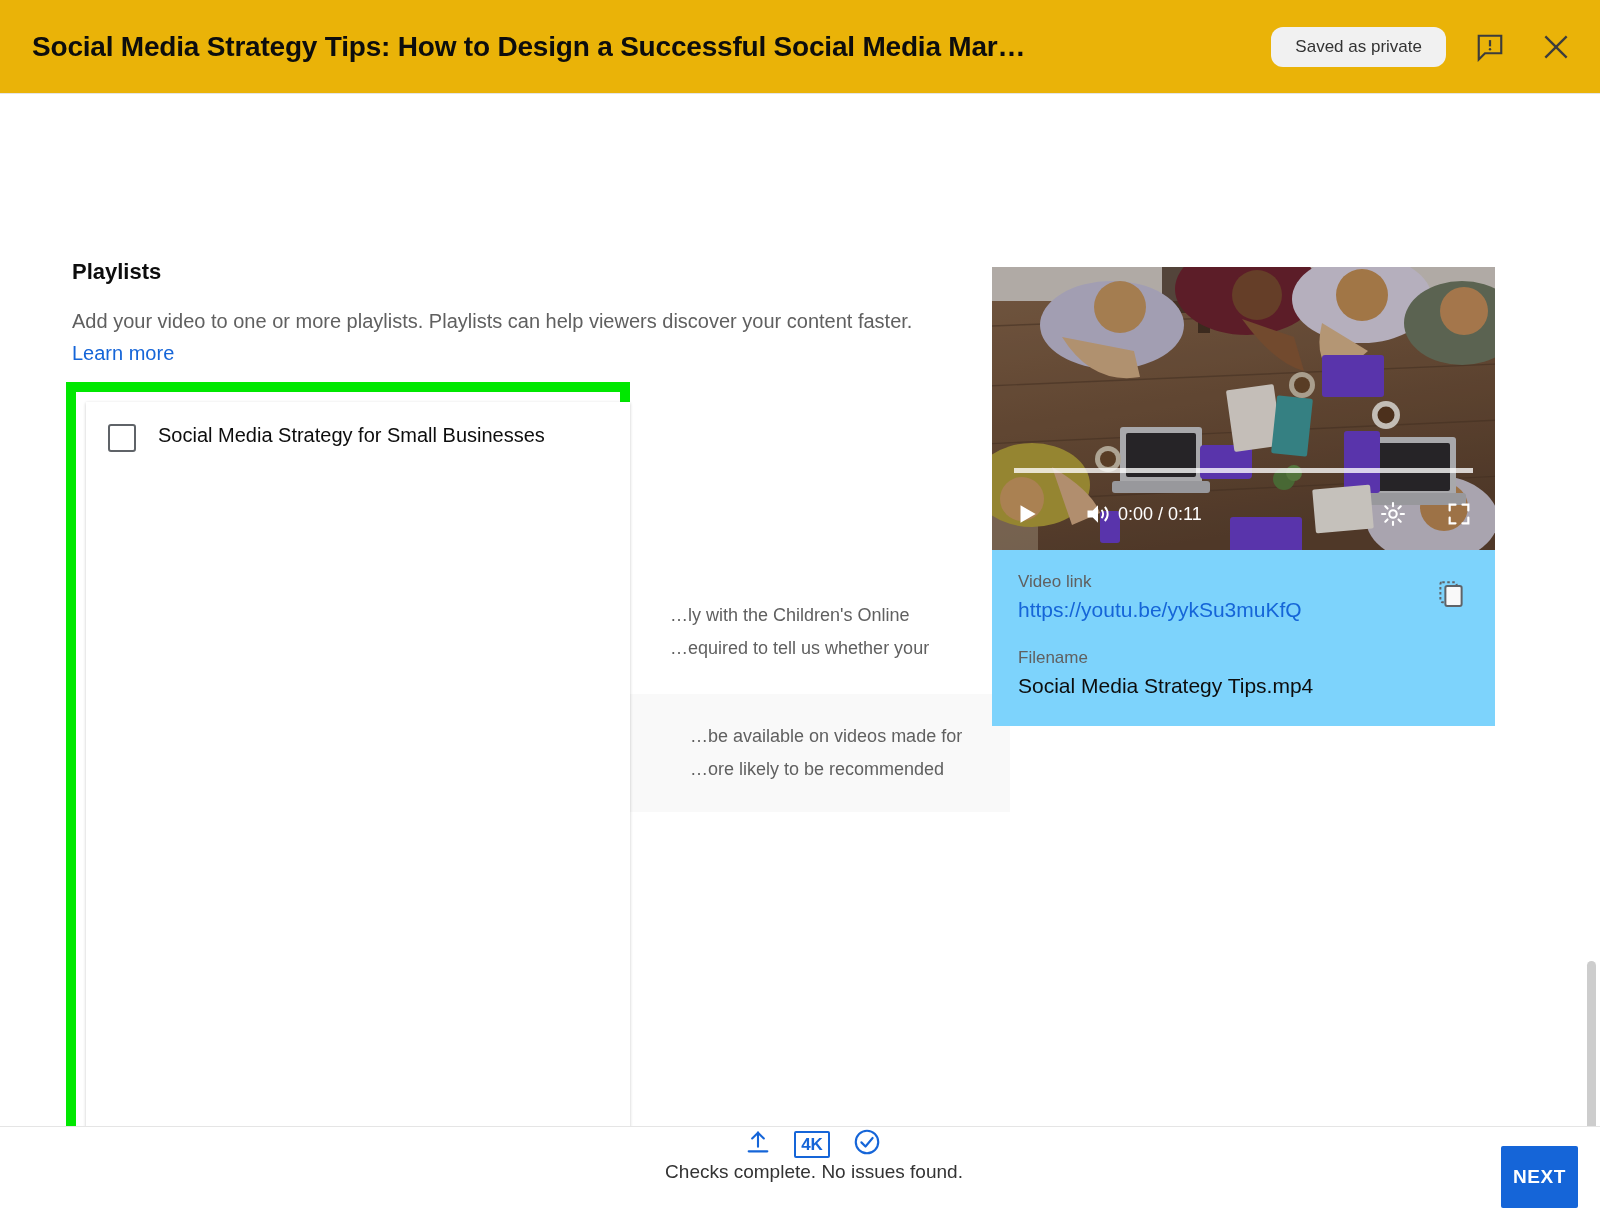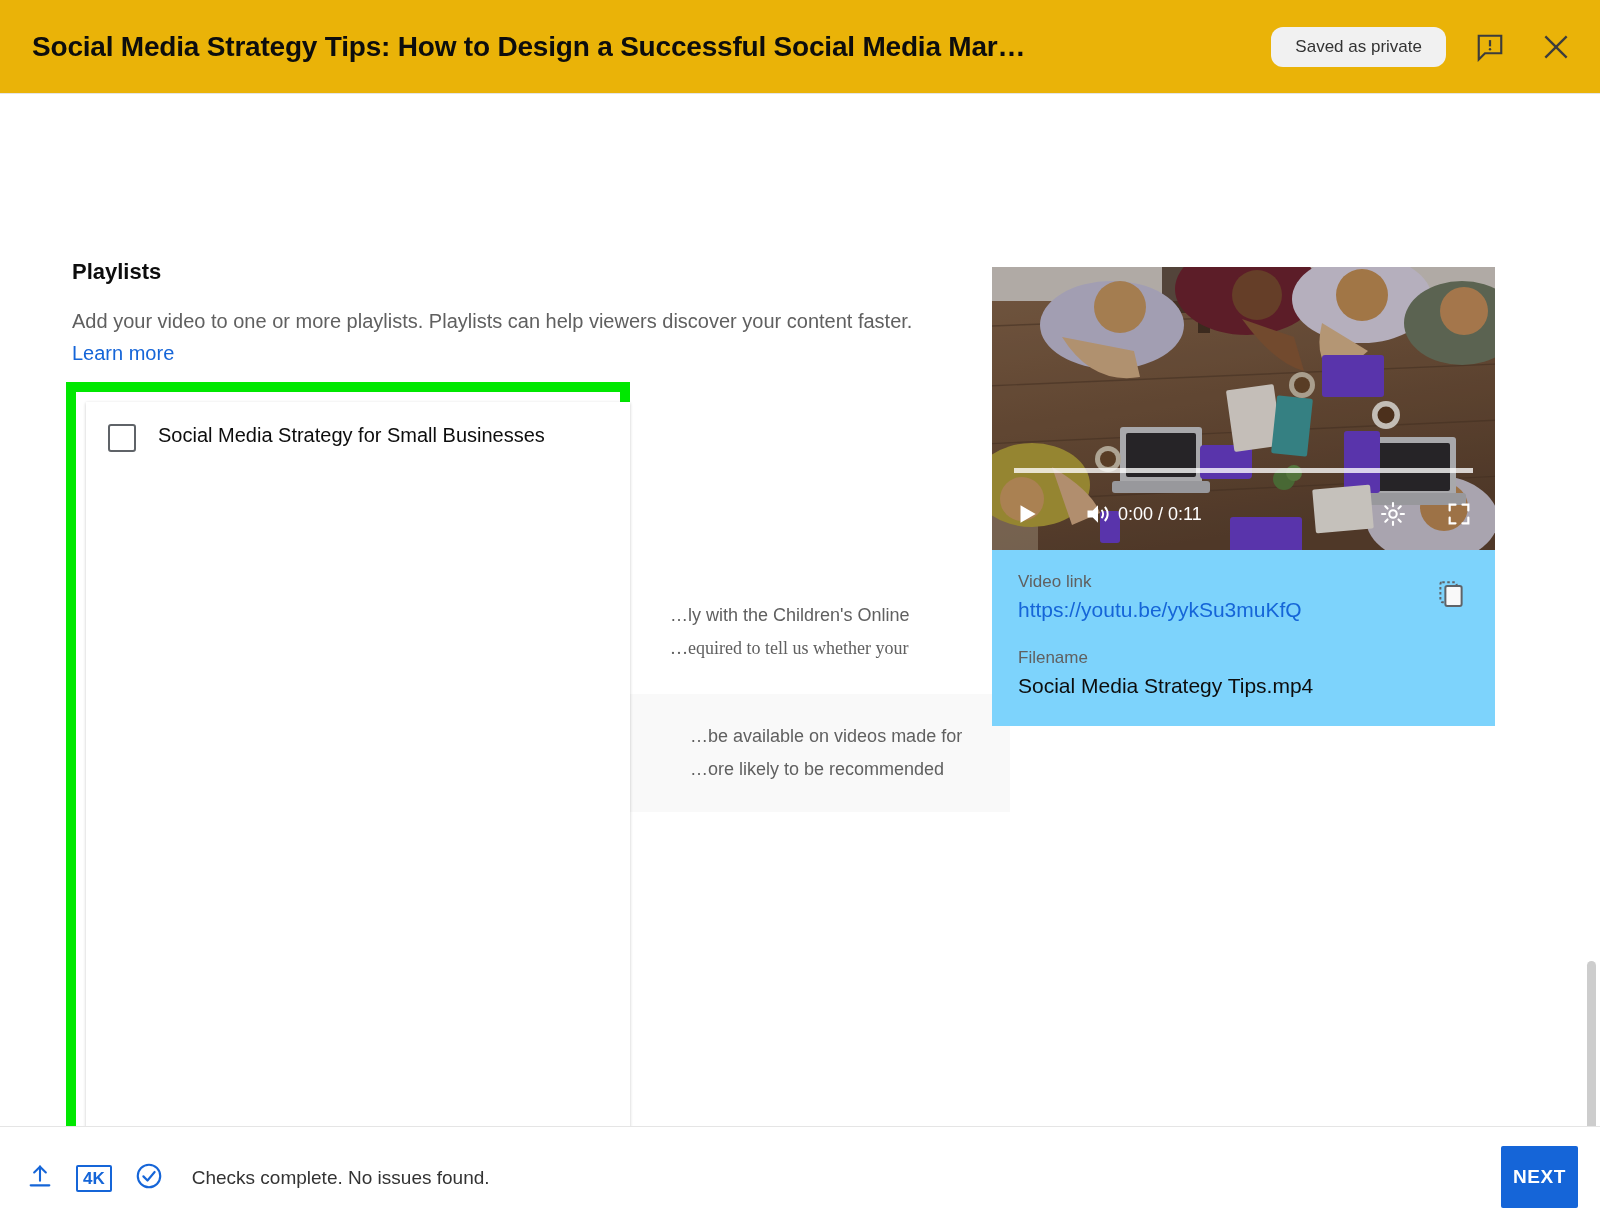--- a/index.html
+++ b/index.html
@@ -253,21 +253,21 @@
     border-radius: 5px;
     cursor: pointer;
   }
 
   
   .footer {
     position: absolute; left: 0; bottom: 0;
     width: 1600px; height: 103px;
     background: #ffffff;
     border-top: 1px solid #e5e5e5;
-    display: flex; align-items: center;
+    display: flex; align-items: center; flex-direction: column;
   }
   .footer-icons { display: flex; align-items: center; margin-left: 26px; gap: 22px; }
   .badge-4k {
     border: 2px solid #1565d8;
     color: #1565d8;
     font-size: 17px; font-weight: bold;
     padding: 2px 5px;
     line-height: 19px;
     border-radius: 2px;
   }
@@ -318,21 +318,21 @@
       <div class="section-desc">
         <span>Add your video to one or more playlists. Playlists can help viewers discover your content faster.</span>
         <span class="link">Learn more</span>
       </div>
 
       <div class="bg-text coppa-text">
         <div style="text-align:right; width:860px;">
           <span style="display:inline-block; text-align:left; width:310px;">…ly with the Children's Online</span>
         </div>
         <div style="text-align:right; width:860px;">
-          <span style="display:inline-block; text-align:left; width:310px;font-family:Liberation Serif, serif;">…equired to tell us whether your</span>
+          <span style="display:inline-block; text-align:left; width:310px;">…equired to tell us whether your</span>
         </div>
       </div>
 
       <div class="grey-box">
         <div class="grey-box-inner" style="width:890px;">
           <div style="text-align:right;">
             <span style="display:inline-block; text-align:left; width:320px;">…be available on videos made for</span>
           </div>
           <div style="text-align:right;">
             <span style="display:inline-block; text-align:left; width:320px;">…ore likely to be recommended</span>

